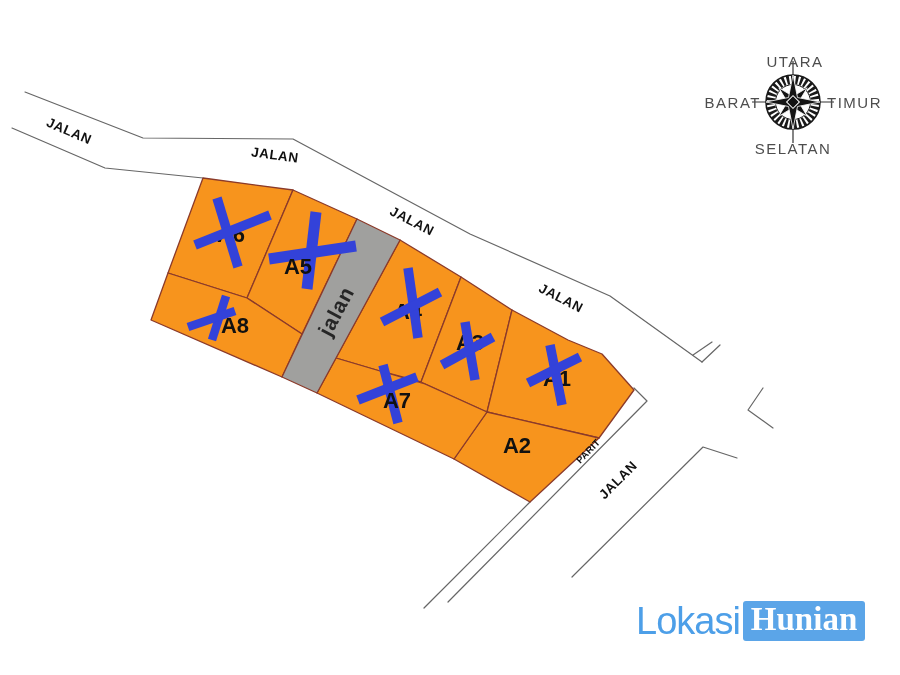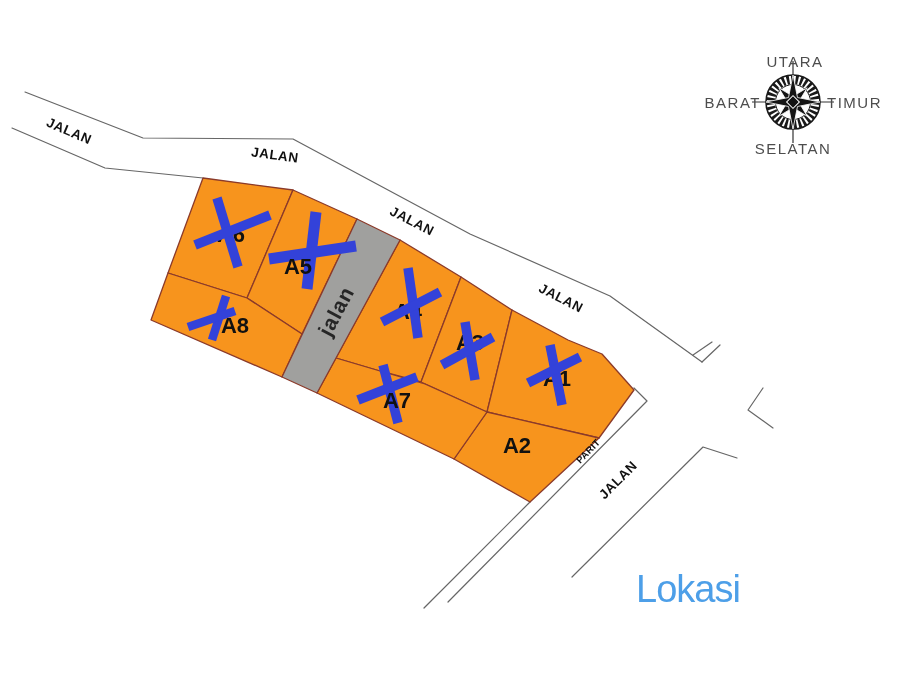--- a/index.html
+++ b/index.html
@@ -9,21 +9,21 @@
     font-family:"Liberation Sans", sans-serif;
   }
   .map-svg{position:absolute;left:0;top:0;}
   text{user-select:none;}
   .plot-label{font-family:"Liberation Sans",sans-serif;font-weight:bold;font-size:22px;}
   .road-label{font-family:"Liberation Sans",sans-serif;font-weight:bold;font-size:13.5px;letter-spacing:.5px;}
   .ditch-label{font-family:"Liberation Sans",sans-serif;font-weight:bold;font-size:9.5px;letter-spacing:.3px;}
   .lane-label{font-family:"Liberation Sans",sans-serif;font-weight:bold;font-size:21px;letter-spacing:1px;}
   .compass-label{font-family:"Liberation Sans",sans-serif;font-weight:400;font-size:15px;letter-spacing:1.5px;}
   .logo{
-    position:absolute;left:636px;top:565px;height:48px;
+    position:absolute;left:636px;top:597px;height:48px;
     display:flex;align-items:center;
   }
   .logo-primary{
     font-family:"Liberation Sans",sans-serif;
     font-weight:500;font-size:38px;color:#4D9FE8;
     letter-spacing:-1px;margin-right:3px;line-height:1;
   }
   .logo-secondary{
     font-family:"Liberation Serif",serif;
     font-weight:bold;font-size:33px;color:#ffffff;
@@ -128,13 +128,14 @@
   <g class="compass-label" fill="#4D4D4D">
     <text x="795" y="61" text-anchor="middle" dominant-baseline="central">UTARA</text>
     <text x="827" y="102" text-anchor="start" dominant-baseline="central">TIMUR</text>
     <text x="761" y="102" text-anchor="end" dominant-baseline="central">BARAT</text>
     <text x="793" y="148" text-anchor="middle" dominant-baseline="central">SELATAN</text>
   </g>
 </svg>
 
 <div class="logo">
   <span class="logo-primary">Lokasi</span>
+  <span class="logo-secondary">Hunian</span>
 </div>
 
 </body></html>

